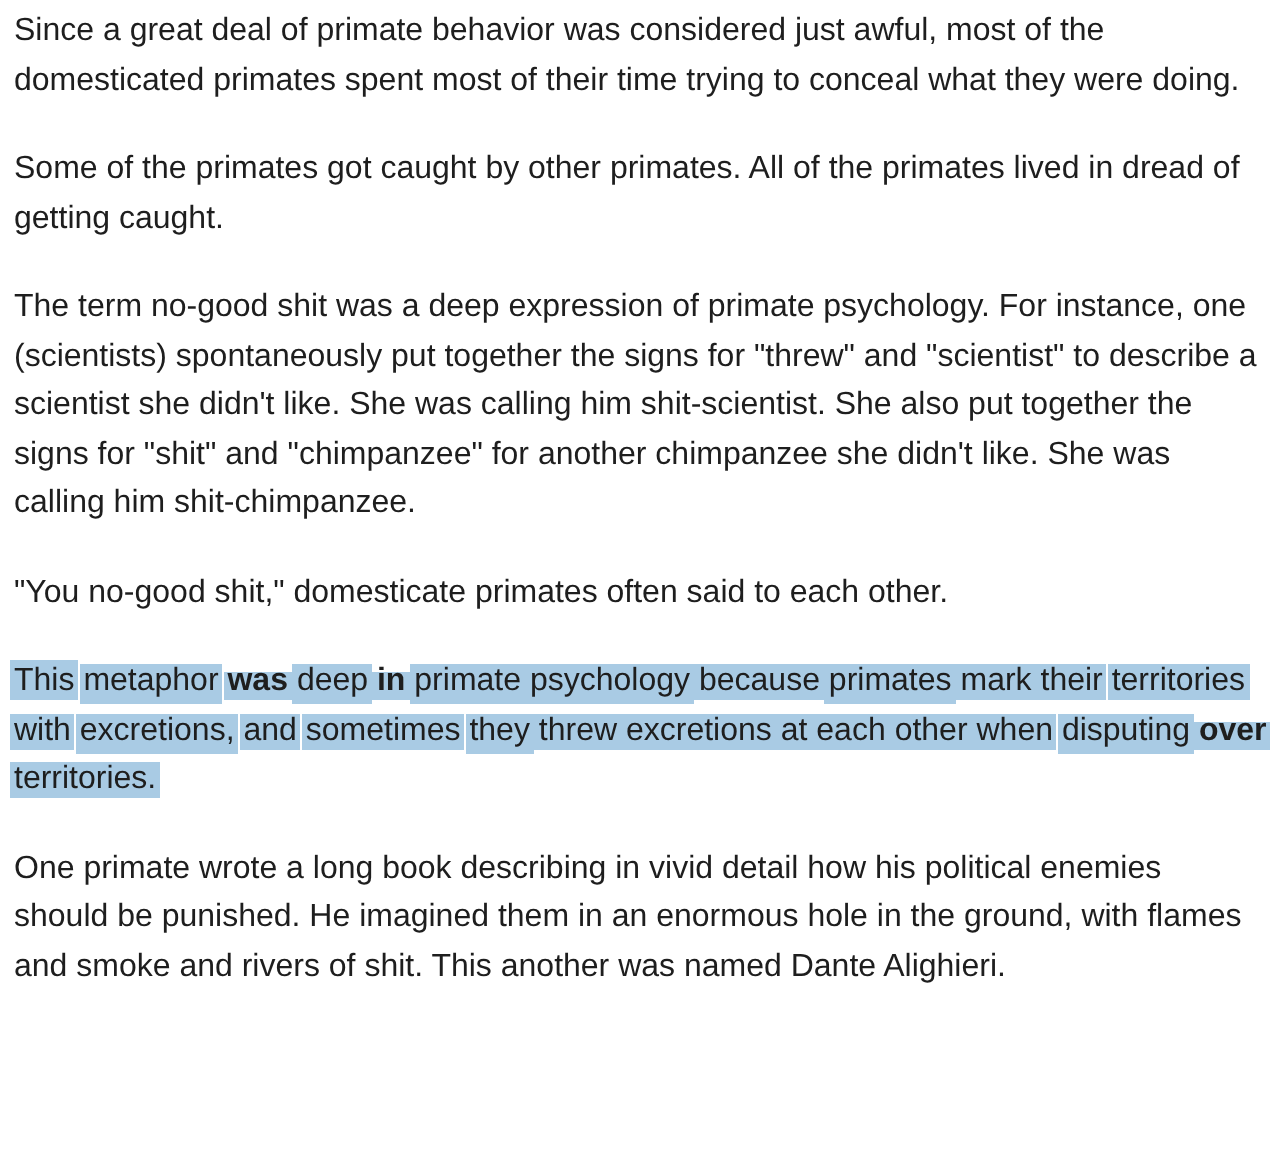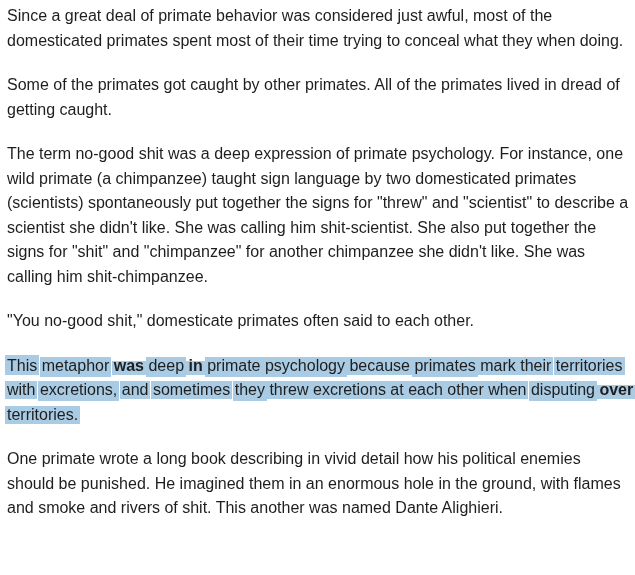--- a/index.html
+++ b/index.html
@@ -43,29 +43,28 @@
   }
   .w.db { padding-bottom: 3px; }        
 </style>
 </head>
 <body>
 
 <main class="doc">
   <div id="paragraphs">
       <p class="para">
         <span class="line">Since a great deal of primate behavior was considered just awful, most of the</span>
-        <span class="line">domesticated primates spent most of their time trying to conceal what they when doing.</span>
+        <span class="line">domesticated primates spent most of their time trying to conceal what they were doing.</span>
       </p>
       <p class="para">
         <span class="line">Some of the primates got caught by other primates. All of the primates lived in dread of</span>
         <span class="line">getting caught.</span>
       </p>
       <p class="para">
         <span class="line">The term no-good shit was a deep expression of primate psychology. For instance, one</span>
-        <span class="line">wild primate (a chimpanzee) taught sign language by two domesticated primates</span>
         <span class="line">(scientists) spontaneously put together the signs for "threw" and "scientist" to describe a</span>
         <span class="line">scientist she didn't like. She was calling him shit-scientist. She also put together the</span>
         <span class="line">signs for "shit" and "chimpanzee" for another chimpanzee she didn't like. She was</span>
         <span class="line">calling him shit-chimpanzee.</span>
       </p>
       <p class="para">
         <span class="line">"You no-good shit," domesticate primates often said to each other.</span>
       </p>
       <p class="para">
         <span class="line"><span class="w hi">This</span> <span class="w db">metaphor</span> <span class="w lo">was</span> <span class="w db">deep</span> <span class="w lo">in</span> <span class="w db">primate</span> <span class="w db">psychology</span> <span class="w">because</span> <span class="w db">primates</span> <span class="w">mark</span> <span class="w">their</span> <span class="w">territories</span></span>

